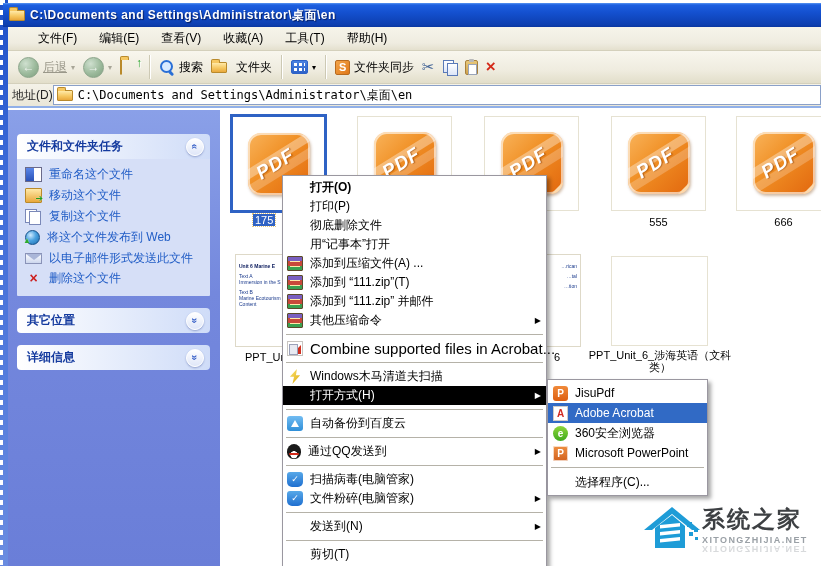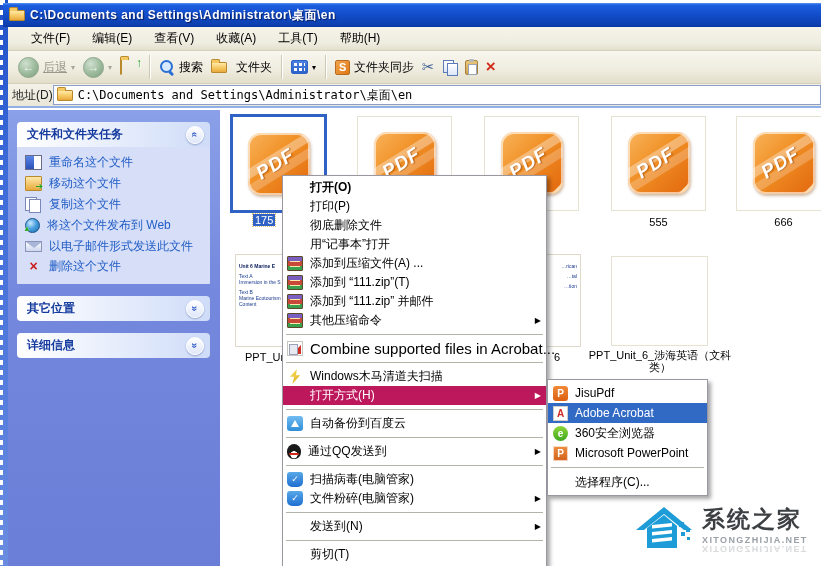--- a/index.html
+++ b/index.html
@@ -25,21 +25,21 @@
   
   .folder-ic { position:relative; width:16px; height:11px; border-radius:1px; flex:0 0 auto;
     background:linear-gradient(180deg,#ffe9a8 0%,#f6c862 55%,#e8a83c 100%);
     border:1px solid #b98a2c; margin-right:5px; }
   .folder-ic::before { content:""; position:absolute; left:-1px; top:-4px; width:7px; height:3px;
     background:#f6c862; border:1px solid #b98a2c; border-bottom:none; border-radius:2px 2px 0 0; }
 
   
   .menubar { position:absolute; left:8px; top:27px; right:0; height:24px;
     background:linear-gradient(180deg,#f6f4ea 0%,#efece0 70%,#e4e0ce 100%);
-    border-bottom:1px solid #d4d0bc; display:flex; align-items:center; padding-left:12px;
+    border-bottom:1px solid #d4d0bc; display:flex; align-items:center; padding-left:19px;
     font-size:12px; color:#000; }
   .menubar .m-item { padding:3px 11px; cursor:default; }
 
   
   .toolbar { position:absolute; left:8px; top:51px; right:0; height:33px;
     background:linear-gradient(180deg,#f8f6ee 0%,#efecdf 60%,#e2deca 100%);
     border-bottom:1px solid #d4d0bc; display:flex; align-items:center; padding-left:6px;
     font-size:12px; }
   .tb-btn { display:flex; align-items:center; gap:4px; padding:2px 4px; }
   .tb-sep { width:1px; height:24px; background:#cdc9b4; margin:0 5px; box-shadow:1px 0 0 #fff; }
@@ -89,21 +89,21 @@
   .addr-label { color:#222; margin-right:0; }
   .addr-field { flex:1; height:20px; background:#fff; border:1px solid #8aa0c8;
     display:flex; align-items:center; padding-left:3px; font-size:12px;
     font-family:"DejaVu Sans Mono","Liberation Mono",monospace; }
 
   
   .body-area { position:absolute; left:8px; top:110px; right:0; bottom:0; background:#fff; }
   .sidebar { position:absolute; left:0; top:0; width:212px; height:456px;
     background:linear-gradient(180deg,#8aa0e8 0%,#7488dd 40%,#6a7ed8 100%); padding-top:12px; }
 
-  .panel { margin:0 10px 12px 9px; }
+  .panel { margin:12px 10px 12px 9px; }
   .panel-header { height:25px; border-radius:4px 4px 0 0; display:flex; align-items:center;
     justify-content:space-between; padding:0 6px 0 10px;
     background:linear-gradient(90deg,#ffffff 0%,#cfdcf8 100%);
     color:#143a9e; font-weight:bold; font-size:12px; }
   .panel-header.rounded { border-radius:4px; }
   .chev-btn { width:18px; height:18px; border-radius:50%; background:linear-gradient(#fff,#dfe6f8);
     border:1px solid #fff; box-shadow:0 1px 2px rgba(20,40,120,.35); color:#3a62c8;
     display:flex; align-items:center; justify-content:center; font-size:10px; font-weight:bold; }
   .chev-up { transform:rotate(90deg); display:inline-block; }
   .chev-down { transform:rotate(90deg); display:inline-block; }
@@ -161,21 +161,21 @@
 
   
   .ctx { position:absolute; left:282px; top:175px; width:265px; height:405px; z-index:100;
     background:#fff; border:1px solid #9a97a0; box-shadow:3px 3px 4px rgba(0,0,0,.35);
     padding:2px 0; font-size:12px; color:#000; }
   .mi { height:19px; display:flex; align-items:center; padding:0 4px 0 4px; position:relative;
     white-space:nowrap; cursor:default; }
   .mi .ico { width:16px; height:15px; margin-right:7px; flex:0 0 auto; position:relative; }
   .mi .noico { width:16px; margin-right:7px; flex:0 0 auto; }
   .mi .arrow { position:absolute; right:5px; font-size:8px; color:#000; }
-  .mi.hl { background:#be185d; color:#fff; }
+  .mi.hl { background:#000000; color:#fff; }
   .mi.hl .arrow { color:#fff; }
   .mi.bold { font-weight:bold; }
   .mi.en { font-size:15px; }
   .msep { height:1px; background:#b5b2a8; margin:4px 3px; }
 
   .ic-rar { border:1px solid #5a4a2a; border-radius:1px;
     background:linear-gradient(180deg,#7a5fc0 0 34%,#c8483a 34% 67%,#3aa050 67% 100%); }
   .ic-rar::before { content:""; position:absolute; left:2px; top:4px; right:2px; height:1px;
     background:#ffe9a8; box-shadow:0 5px 0 #ffe9a8; }
   .ic-acro { background:#fff; border:1px solid #c8c4c0; }
@@ -205,22 +205,22 @@
   .smi.hl { background:#316ac5; color:#fff; }
   .smi .sico { width:15px; height:15px; margin-right:7px; flex:0 0 auto; position:relative;
     display:flex; align-items:center; justify-content:center; font-weight:bold; }
   .si-jisu { border-radius:3px; background:linear-gradient(#f08a3a,#dd5f12); color:#fff; font-size:10px; }
   .si-acrobat { background:#fff; border:1px solid #d0ccc8; color:#d02a22; font-size:10px; }
   .si-360 { border-radius:50%; background:linear-gradient(#8ed63a,#3faa1e); color:#fff; font-size:10px; }
   .si-ppt { border-radius:2px; background:linear-gradient(#ee8f42,#d2611c); color:#fff; font-size:10px;
     box-shadow:inset 0 0 0 1px rgba(255,255,255,.7); }
 
   
-  .watermark { position:absolute; right:12px; bottom:2px; width:175px; height:70px; z-index:20;
-    display:flex; align-items:center; gap:8px; }
+  .watermark { position:absolute; right:4px; bottom:2px; width:175px; height:70px; z-index:20;
+    display:flex; align-items:center; }
   .wm-text .wm-title { font-size:23px; font-weight:bold; color:#3d4043; letter-spacing:2px;
     font-family:"Liberation Sans",sans-serif; }
   .wm-text .wm-sub { font-size:9px; font-weight:bold; color:#9aa0a6; letter-spacing:1.4px; }
   .wm-text .wm-ref { font-size:9px; font-weight:bold; color:#d8dadc; letter-spacing:1.4px;
     transform:scaleY(-1); margin-top:-1px; }
 </style>
 </head>
 <body>
 
 <div id="root">

